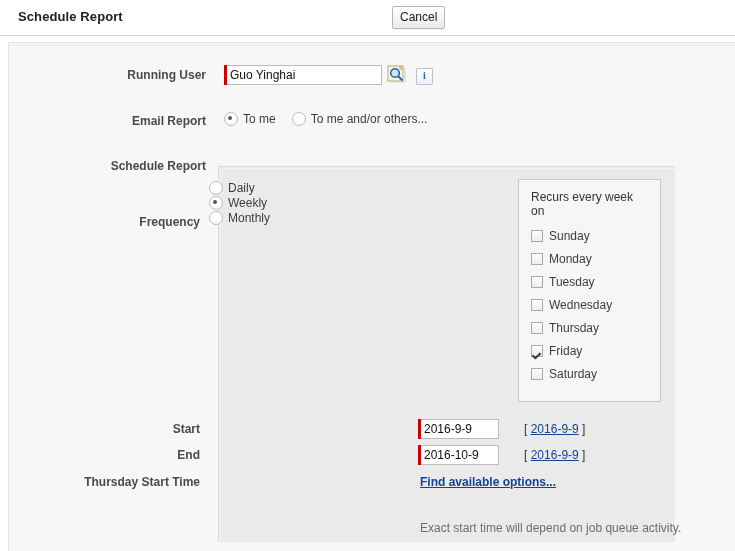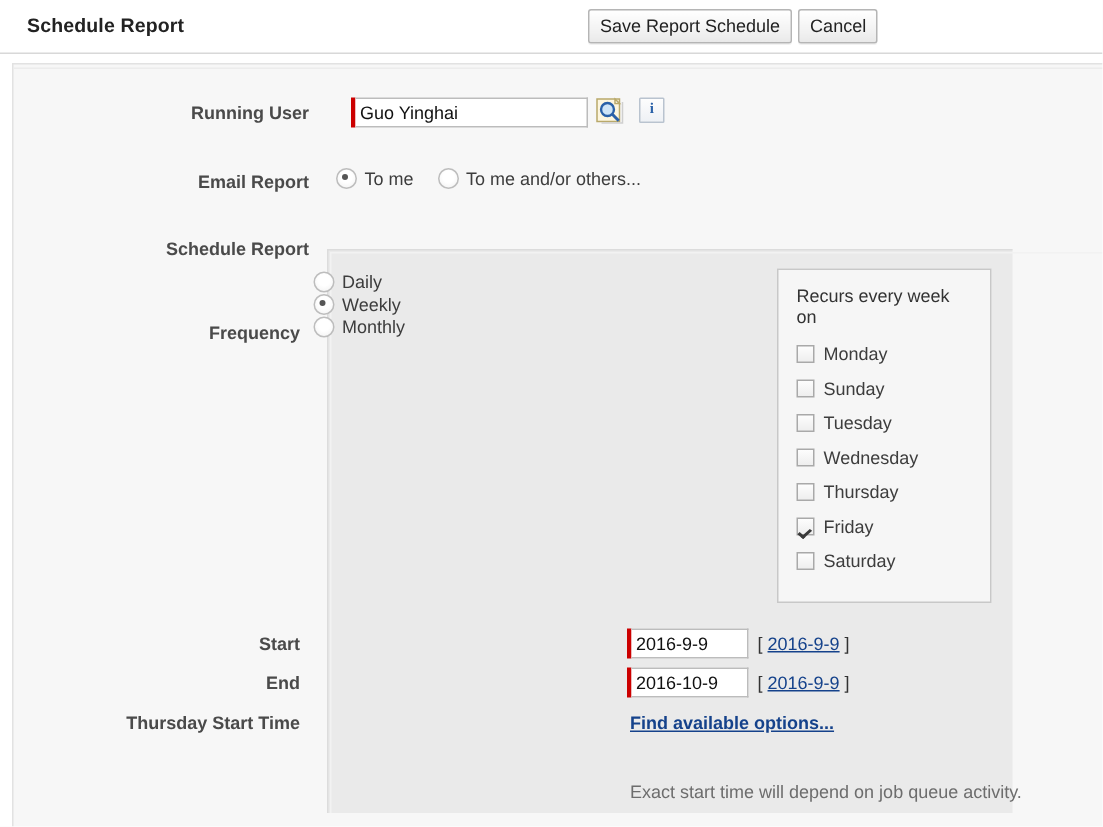--- a/index.html
+++ b/index.html
@@ -78,23 +78,23 @@
     font-weight: bold;
     color: #4a4a4a;
     text-align: right;
     white-space: nowrap;
   }
 
   
   .running-user-label { left: 46px; top: 68px; width: 160px; }
   .user-field-wrap {
     position: absolute;
-    left: 234px; top: 65px;
-    display: flex;
-    align-items: flex-start;
+    left: 224px; top: 65px;
+    display: flex;
+    align-items: flex-end;
   }
   .req-bar {
     width: 3px;
     height: 20px;
     background: #cc0000;
     display: inline-block;
   }
   .text-input {
     font-family: "Liberation Sans", sans-serif;
     font-size: 12px;
@@ -280,21 +280,21 @@
   .date-row {
     position: absolute;
     display: flex;
     align-items: center;
   }
   .start-row { left: 418px; top: 419px; }
   .end-row   { left: 418px; top: 445px; }
   .date-input { width: 78px; }
 
   .date-link-wrap {
-    margin-left: 6px;
+    margin-left: 25px;
     font-size: 12px;
     color: #333333;
     white-space: nowrap;
     text-align: center;
   }
   .date-link {
     color: #15428b;
     text-decoration: underline;
     cursor: pointer;
   }
@@ -318,21 +318,20 @@
     color: #6d6d6d;
     white-space: nowrap;
   }
 </style>
 </head>
 <body>
 
 <div class="titlebar">
   <div class="page-title">Schedule Report</div>
   <div class="btn-row">
-    <button class="btn">Save Report Schedule</button>
     <button class="btn">Cancel</button>
   </div>
 </div>
 
 <div class="content-frame"></div>
 
 <div class="row-label running-user-label">Running User</div>
 <div class="user-field-wrap">
   <span class="req-bar"></span>
   <input class="text-input user-input" type="text" value="Guo Yinghai" style="">
@@ -364,25 +363,25 @@
 
 <div class="row-label schedule-label">Schedule Report</div>
 
 <div class="inner-panel">
 
   <div class="day-panel">
     <div class="day-panel-title">Recurs every week on</div>
     <div class="day-list">
       <span class="checkrow">
         <span class="cbox"></span>
+        <span class="ctext">Sunday</span>
+      </span>
+      <span class="checkrow">
+        <span class="cbox"></span>
         <span class="ctext">Monday</span>
-      </span>
-      <span class="checkrow">
-        <span class="cbox"></span>
-        <span class="ctext">Sunday</span>
       </span>
       <span class="checkrow">
         <span class="cbox"></span>
         <span class="ctext">Tuesday</span>
       </span>
       <span class="checkrow">
         <span class="cbox"></span>
         <span class="ctext">Wednesday</span>
       </span>
       <span class="checkrow">

